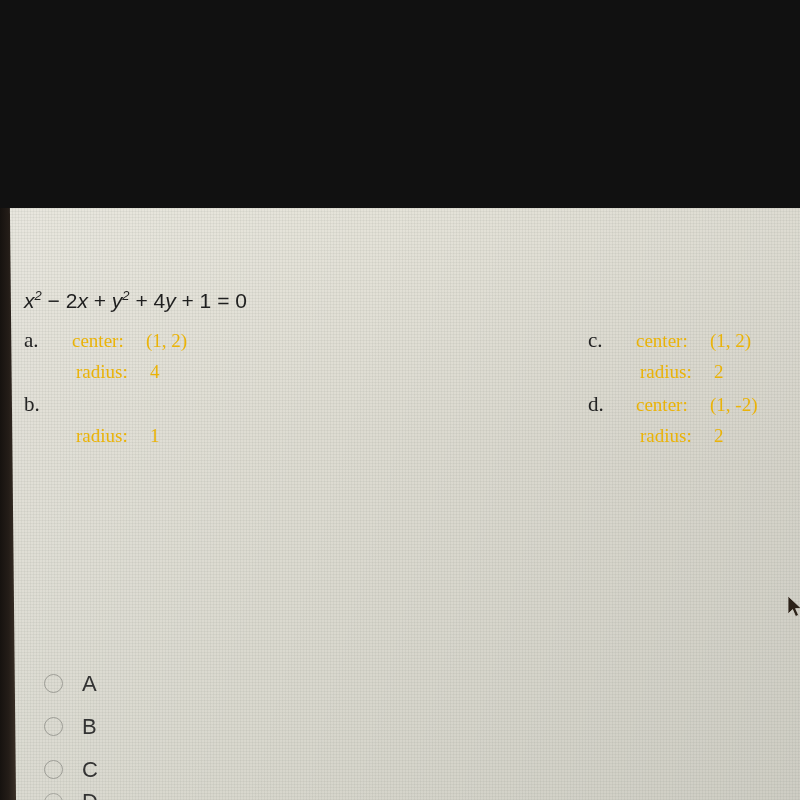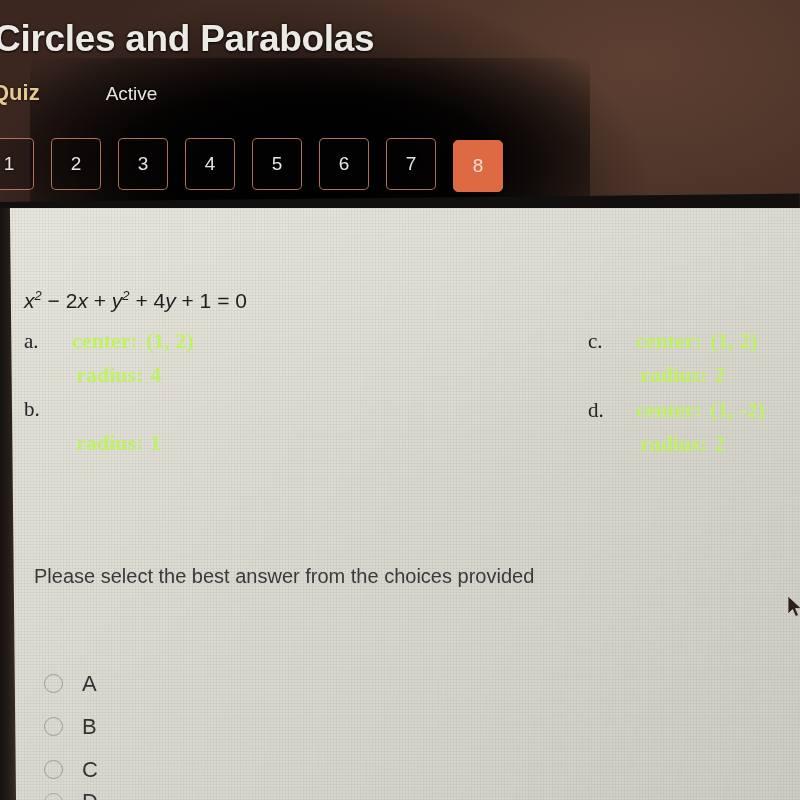--- a/index.html
+++ b/index.html
@@ -172,21 +172,21 @@
   #col-left  { left: 24px;  top: 328px; }
   #col-right { left: 588px; top: 328px; }
 
   .opt { position: relative; margin-bottom: 9px; }
   .opt-head { display: flex; align-items: baseline; white-space: nowrap; }
   .opt-letter {
     width: 48px;
     font-size: 21px;
     color: #242424;
   }
-  .opt-line1, .opt-line2 { font-size: 22px; color: #bef264; white-space: nowrap; font-weight: bold; }
+  .opt-line1, .opt-line2 { font-size: 19px; color: #eab308; white-space: nowrap; }
   .opt-line2 { margin-left: 52px; margin-top: 8px; }
   .opt-label { display: inline-block; width: 74px; }
 
   #prompt {
     left: 34px; top: 565px;
     font-family: "Liberation Sans", sans-serif;
     font-size: 20px;
     color: #3a3a3a;
     white-space: nowrap;
   }
@@ -225,43 +225,20 @@
     width: 16px; height: 24px;
     z-index: 20;
     pointer-events: none;
   }
 </style>
 </head>
 <body>
 
 <div id="screen">
 
-  <div id="header">
-    <div id="header-shadow"></div>
-
-    <div id="quiz-title">Circles and Parabolas</div>
-
-    <div id="meta-row">
-      <span id="quiz-kind">Quiz</span>
-      <span id="quiz-status">Active</span>
-    </div>
-
-    <div id="qnav">
-        <div class="qtab">1</div>
-        <div class="qtab">2</div>
-        <div class="qtab">3</div>
-        <div class="qtab">4</div>
-        <div class="qtab">5</div>
-        <div class="qtab">6</div>
-        <div class="qtab">7</div>
-        <div class="qtab active" style="background: rgb(221, 106, 67);">8</div>
-      </div>
-
-    <div id="header-edge"></div>
-  </div>
 
   <div id="content"></div>
   <div id="left-bezel"></div>
 
 
   <div id="equation" class="pane">
     <span class="v">x</span><sup>2</sup> − 2<span class="v">x</span> +
     <span class="v">y</span><sup>2</sup> + 4<span class="v">y</span> + 1 = 0
   </div>
 
@@ -290,21 +267,20 @@
       </div>
       <div class="opt">
         <div class="opt-head">
           <span class="opt-letter">d.</span>
           <span class="opt-line1"><span class="opt-label">center:</span><span>(1, -2)</span></span>
         </div>
         <div class="opt-line2"><span class="opt-label">radius:</span><span>2</span></div>
       </div>
     </div>
 
-  <div id="prompt" class="pane">Please select the best answer from the choices provided</div>
 
   <div id="choices">
       <div class="choice">
         <span class="radio"></span>
         <span class="choice-label">A</span>
       </div>
       <div class="choice">
         <span class="radio"></span>
         <span class="choice-label">B</span>
       </div>

